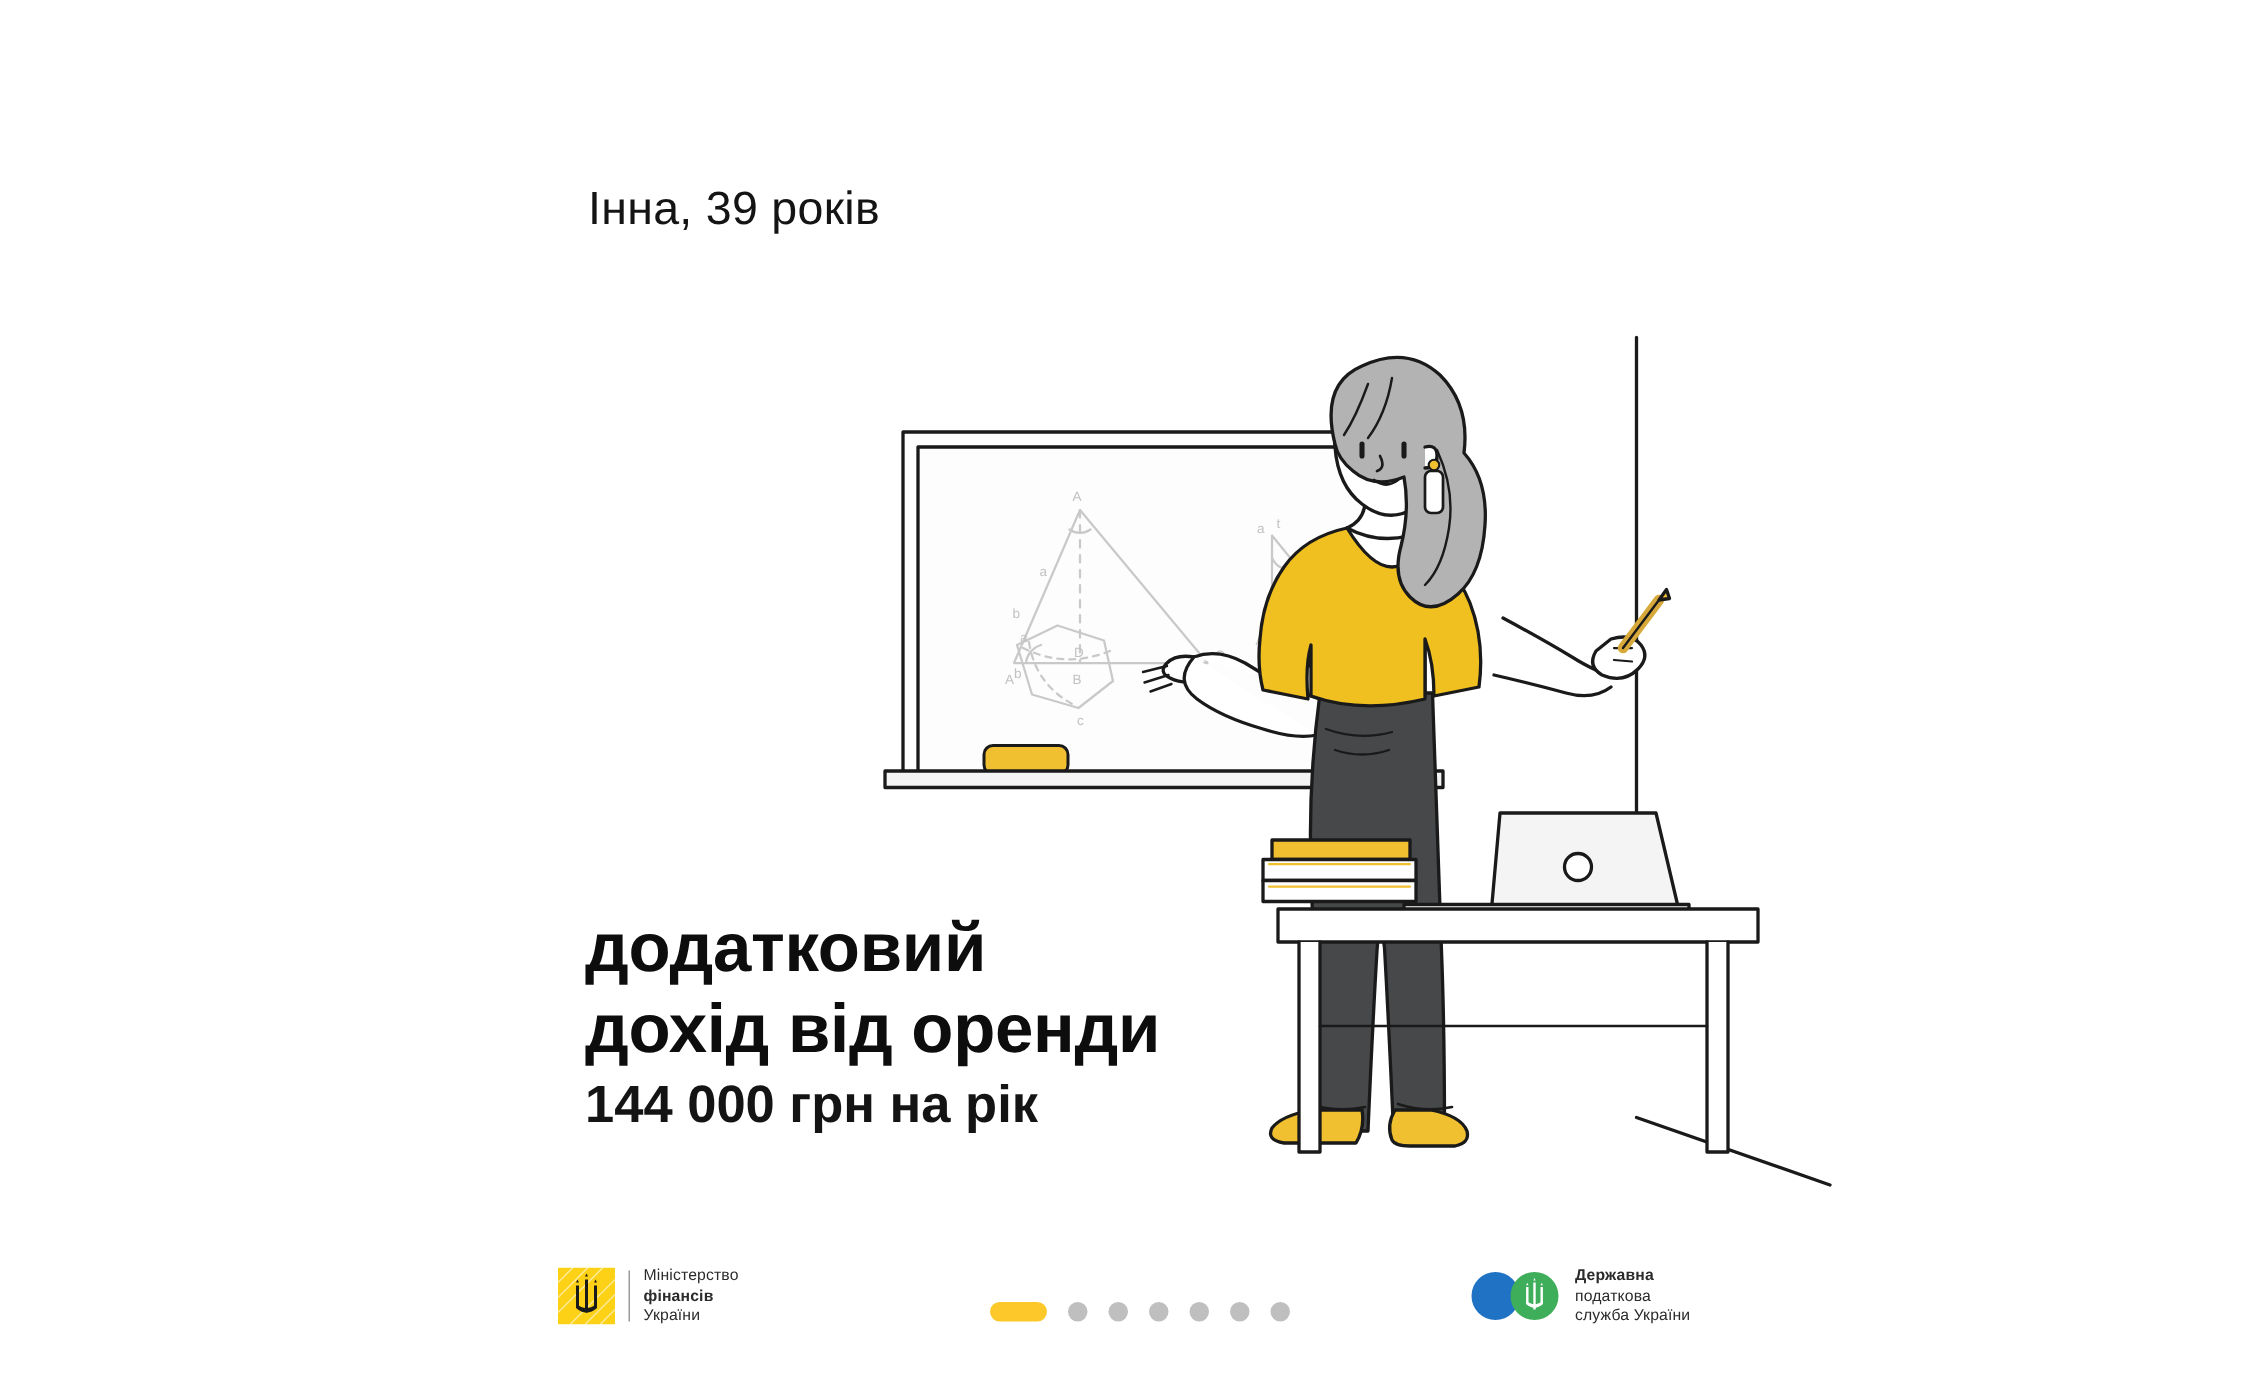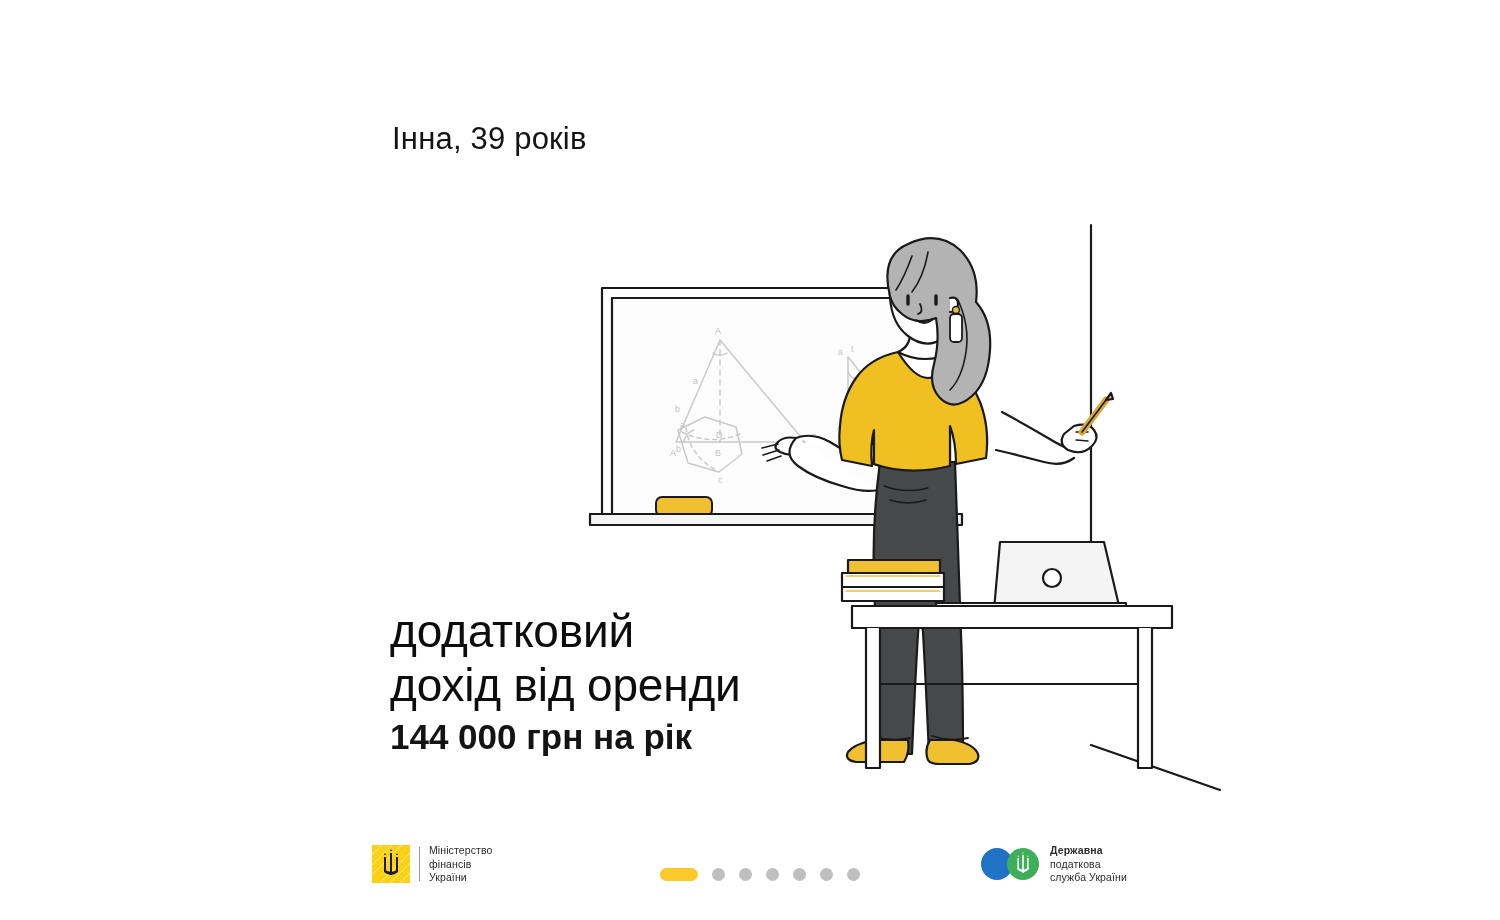--- a/index.html
+++ b/index.html
@@ -40,21 +40,21 @@
 
   
   .headline {
     position: absolute;
     left: 390px;
     top: 604px;
     width: 640px;
   }
   .headline-main {
     font-size: 46px;
-    font-weight: 400;
+    font-weight: 700;
     line-height: 54px;
     letter-spacing: -0.2px;
     color: #0d0d0d;
     white-space: nowrap;
   }
   .headline-sub {
     margin-top: 4px;
     font-size: 35px;
     font-weight: 700;
     line-height: 42px;
@@ -99,21 +99,21 @@
     width: 1px;
     height: 34px;
     background: #9a9a9a;
   }
   .mof-text {
     font-size: 10.5px;
     line-height: 13.5px;
     color: #2b2b2b;
     letter-spacing: 0.1px;
   }
-  .mof-text .b { font-weight: 400; }
+  .mof-text .b { font-weight: 700; }
 
   .logo-tax {
     position: absolute;
     left: 980px;
     top: 8px;
     display: flex;
     align-items: center;
     gap: 10px;
   }
   .tax-mark {

